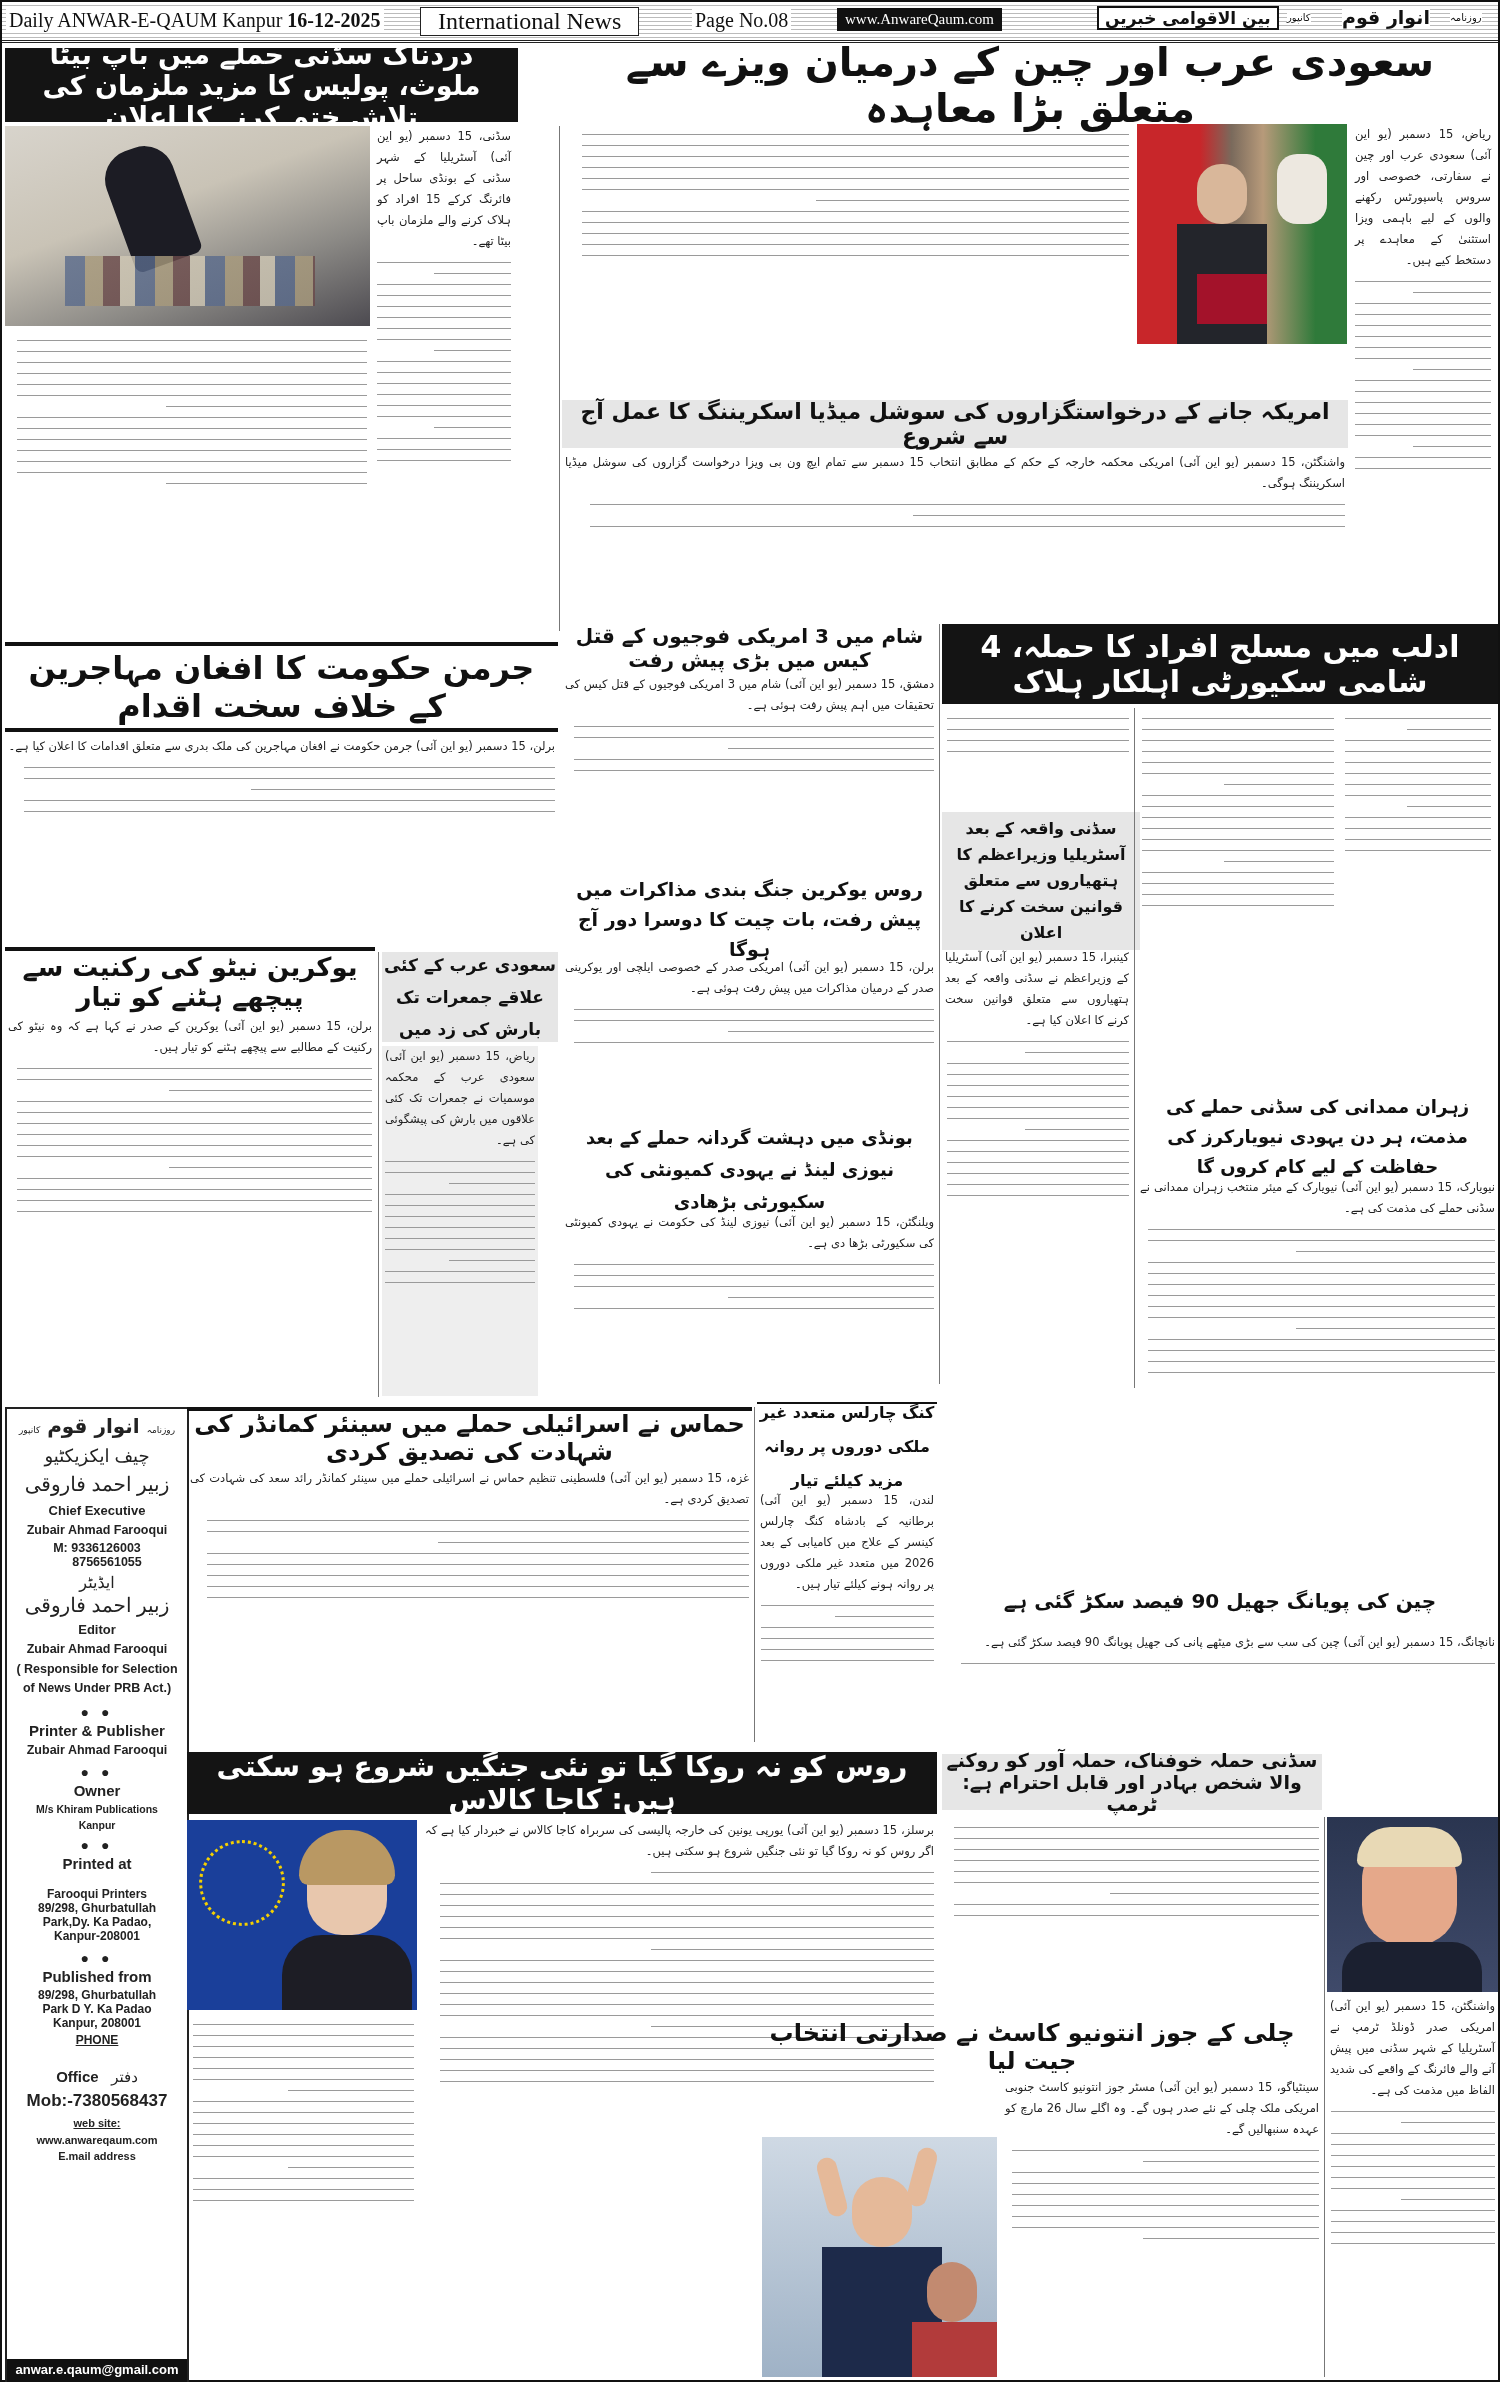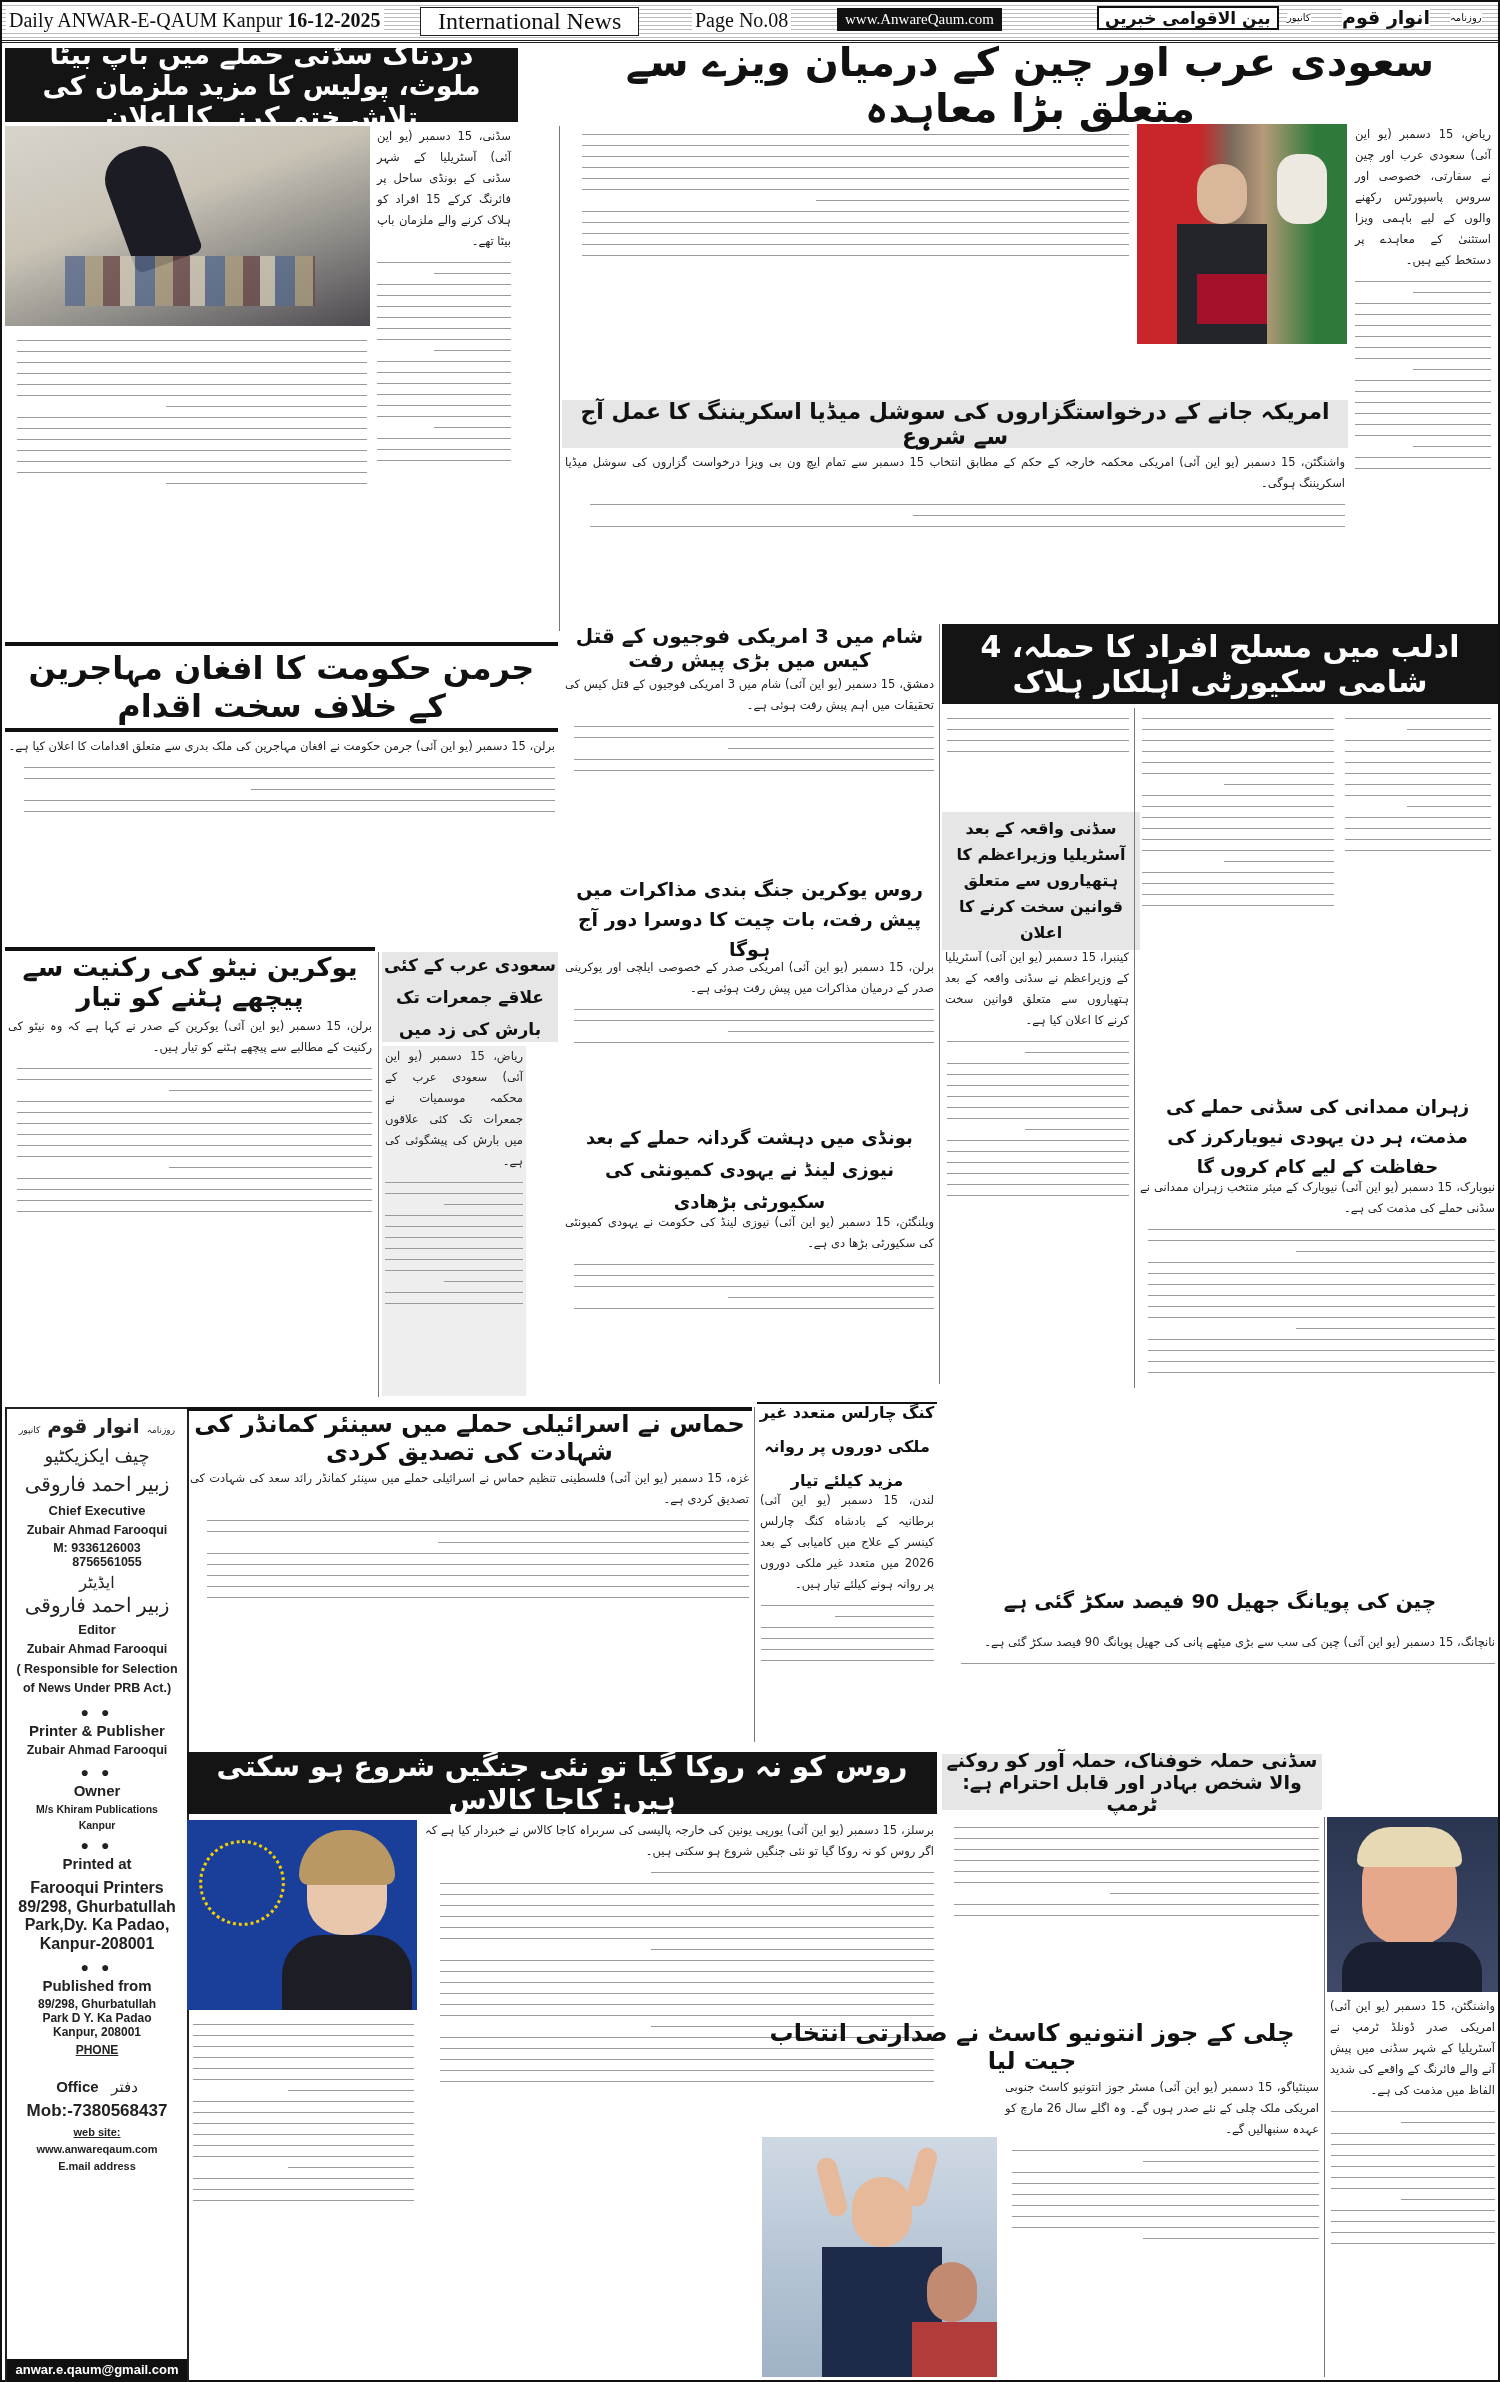--- a/index.html
+++ b/index.html
@@ -245,21 +245,21 @@
       <div style="height: 1px; margin: 10px 3px 10px auto; background: rgb(154, 154, 154); width: 96%;"></div>
       <div style="height: 1px; margin: 10px 3px 10px auto; background: rgb(154, 154, 154); width: 96%;"></div>
       <div style="height: 1px; margin: 10px 3px 10px auto; background: rgb(154, 154, 154); width: 55%;"></div>
       <div style="height: 1px; margin: 10px 3px 10px auto; background: rgb(154, 154, 154); width: 96%;"></div>
       <div style="height: 1px; margin: 10px 3px 10px auto; background: rgb(154, 154, 154); width: 96%;"></div>
       <div style="height: 1px; margin: 10px 3px 10px auto; background: rgb(154, 154, 154); width: 96%;"></div>
       <div style="height: 1px; margin: 10px 3px 10px auto; background: rgb(154, 154, 154); width: 96%;"></div>
     </div>
 
   <div class="abs head-grey" style="left:380px; top:950px; width:176px; height:90px; font-size:17px; line-height:32px;">سعودی عرب کے کئی علاقے جمعرات تک بارش کی زد میں</div>
-  <div class="col grey" style="left:380px; top:1044px; width:144px; height:350px;">
+  <div class="col grey" style="left:380px; top:1044px; width:156px; height:350px;">
       <div style="padding: 0px 3px;">ریاض، 15 دسمبر (یو این آئی) سعودی عرب کے محکمہ موسمیات نے جمعرات تک کئی علاقوں میں بارش کی پیشگوئی کی ہے۔</div>
       <div style="height: 1px; margin: 10px 3px 10px auto; background: rgb(154, 154, 154); width: 96%;"></div>
       <div style="height: 1px; margin: 10px 3px 10px auto; background: rgb(154, 154, 154); width: 96%;"></div>
       <div style="height: 1px; margin: 10px 3px 10px auto; background: rgb(154, 154, 154); width: 55%;"></div>
       <div style="height: 1px; margin: 10px 3px 10px auto; background: rgb(154, 154, 154); width: 96%;"></div>
       <div style="height: 1px; margin: 10px 3px 10px auto; background: rgb(154, 154, 154); width: 96%;"></div>
       <div style="height: 1px; margin: 10px 3px 10px auto; background: rgb(154, 154, 154); width: 96%;"></div>
       <div style="height: 1px; margin: 10px 3px 10px auto; background: rgb(154, 154, 154); width: 96%;"></div>
       <div style="height: 1px; margin: 10px 3px 10px auto; background: rgb(154, 154, 154); width: 96%;"></div>
       <div style="height: 1px; margin: 10px 3px 10px auto; background: rgb(154, 154, 154); width: 96%;"></div>
@@ -313,21 +313,21 @@
     <div style="font-size:12.5px; margin-top:4px; padding:0 8px; line-height:1.5;">( Responsible for Selection of News Under PRB Act.)</div>
     <div class="dots">● ●</div>
     <div style="font-size:15px;">Printer &amp; Publisher</div>
     <div style="font-size:12.5px; margin-top:4px;">Zubair Ahmad Farooqui</div>
     <div class="dots">● ●</div>
     <div style="font-size:15px;">Owner</div>
     <div style="font-size:10.5px; margin-top:4px;">M/s Khiram Publications</div>
     <div style="font-size:10.5px; margin-top:4px;">Kanpur</div>
     <div class="dots">● ●</div>
     <div style="font-size:15px;">Printed at</div>
-    <div style="font-size:16px; margin-top:7px; line-height:1.55;">
+    <div style="font-size:12px; margin-top:16px; line-height:1.55;">
       <div>Farooqui Printers</div>
         <div>89/298, Ghurbatullah</div>
         <div>Park,Dy. Ka Padao,</div>
         <div>Kanpur-208001</div>
     </div>
     <div class="dots">● ●</div>
     <div style="font-size:15px;">Published from</div>
     <div style="font-size:12px; margin-top:4px; line-height:1.55;">
       <div>89/298, Ghurbatullah</div>
         <div>Park D Y. Ka Padao</div>

